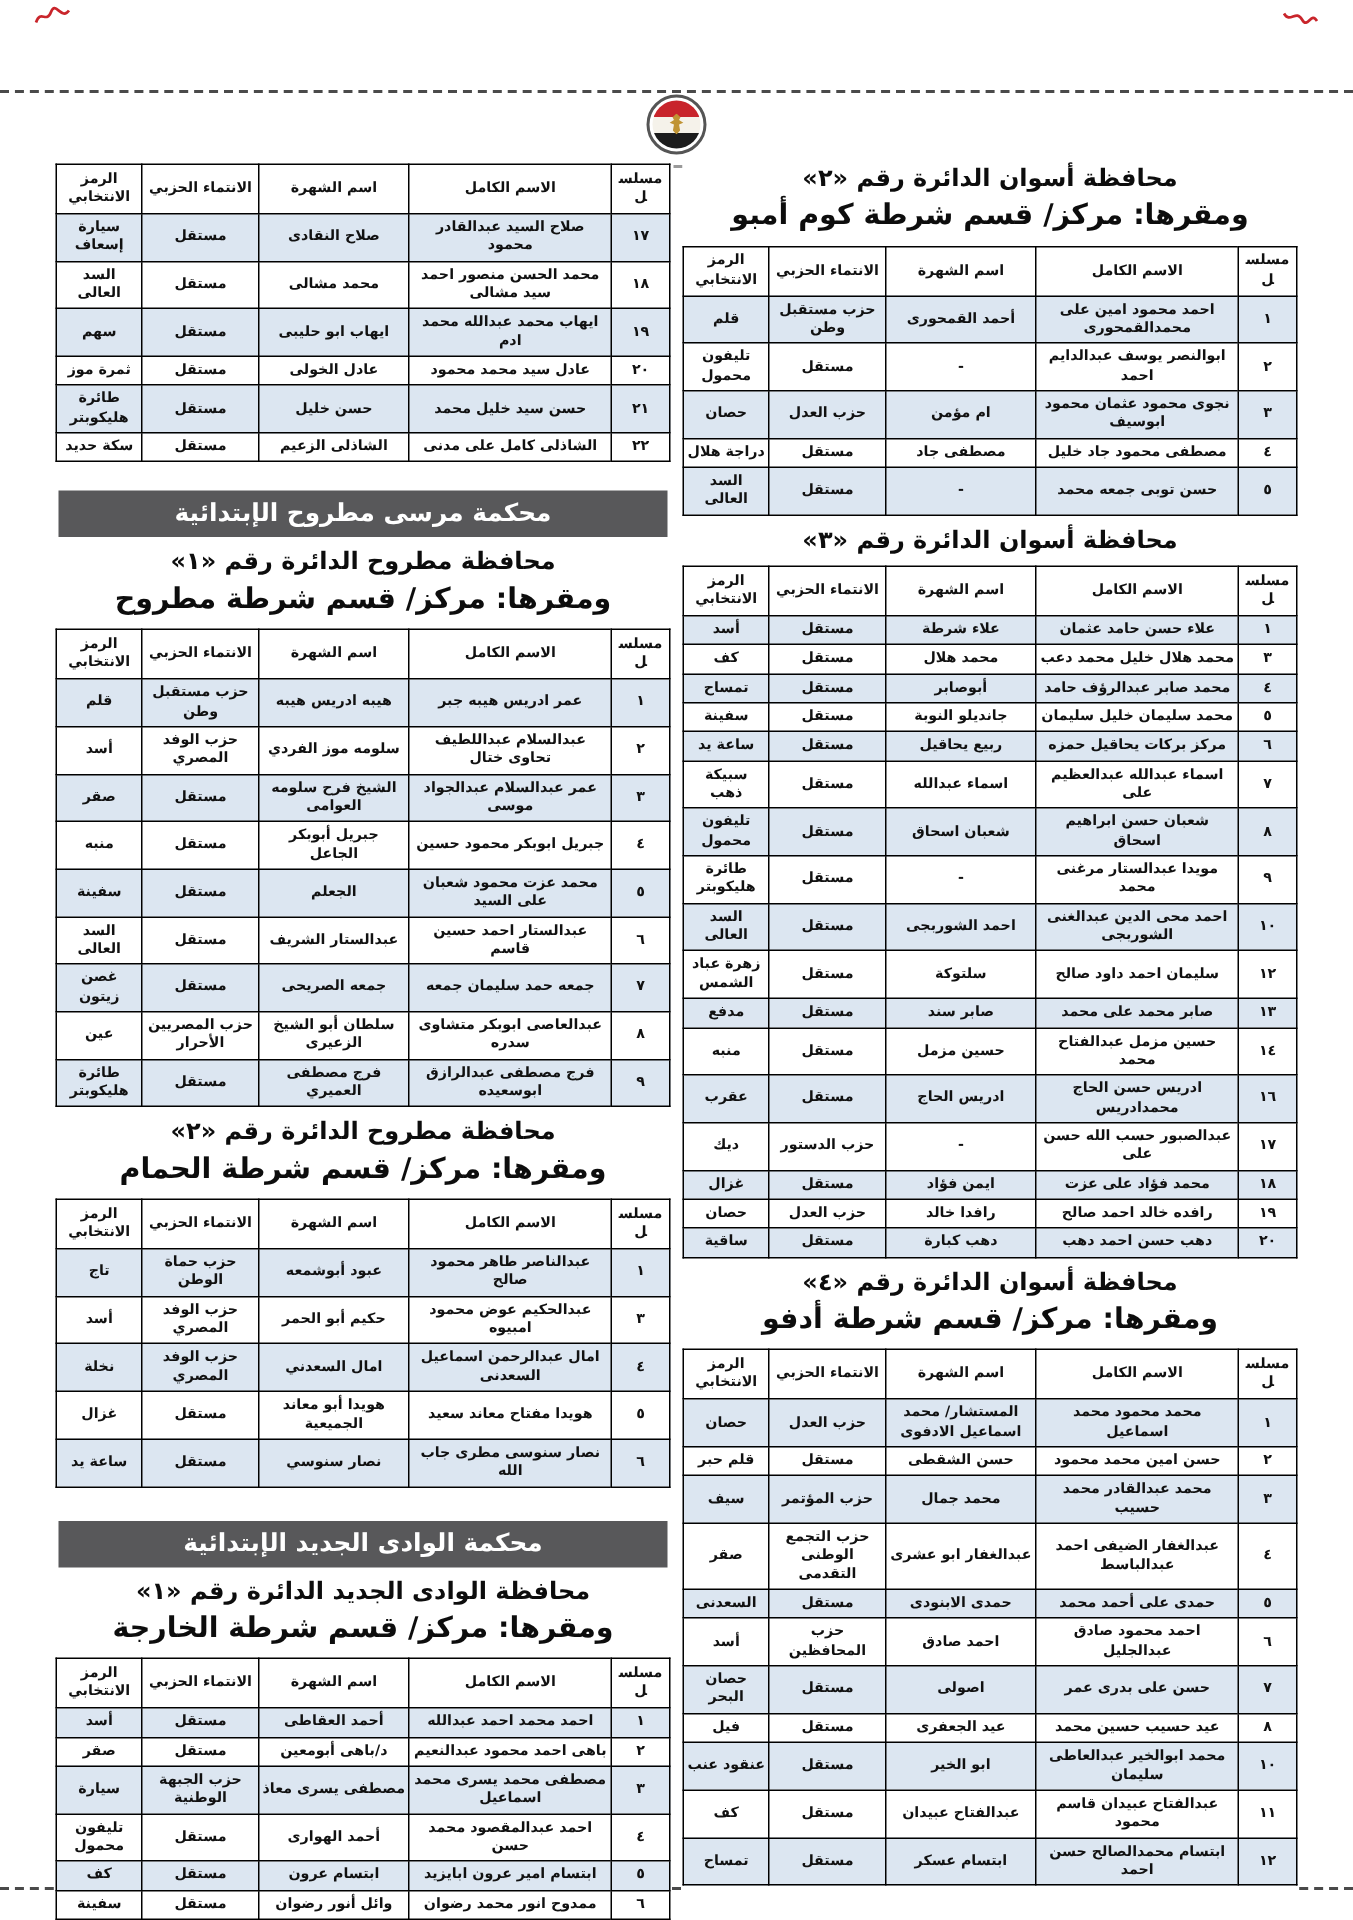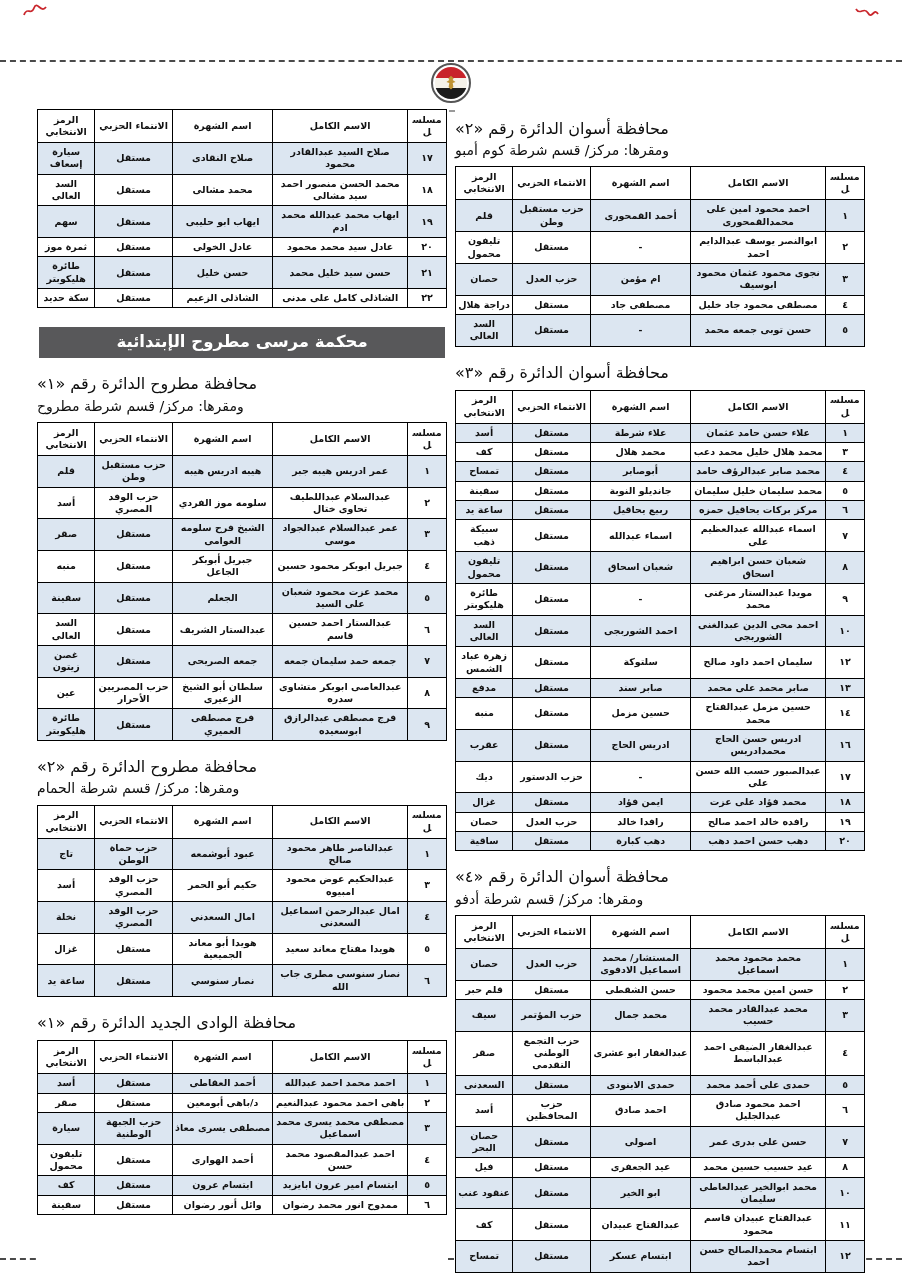--- a/index.html
+++ b/index.html
@@ -20,22 +20,22 @@
     border:2px solid #555;box-sizing:border-box;background:#fff;z-index:3;
     display:flex;align-items:center;justify-content:center;
   }
   .logo .flag{width:32px;height:32px;border-radius:50%;overflow:hidden;position:relative;
     background:linear-gradient(180deg,#c8242b 0 34%,#f5f2ea 34% 67%,#1c1c1c 67% 100%);}
   .logo .eagle{position:absolute;left:50%;top:50%;transform:translate(-50%,-52%);
     width:12px;height:14px;background:#c09434;
     clip-path:polygon(50% 0,72% 18%,64% 30%,88% 44%,64% 52%,70% 80%,50% 100%,30% 80%,36% 52%,12% 44%,36% 30%,28% 18%);}
   .columns{position:absolute;top:103px;left:37px;width:828px;display:flex;gap:8px;z-index:2;}
   .col{width:410px;flex:0 0 410px;background:#fff;}
-  .section-title{font-weight:normal;font-size:16px;line-height:1.45;text-align:left;margin:14px 0 6px;color:#0d0d0d;}
-  .section-title .l2{font-size:14px;}
+  .section-title{font-weight:bold;font-size:16px;line-height:1.45;text-align:center;margin:4px 0 6px;color:#0d0d0d;}
+  .section-title .l2{font-size:19px;}
   .banner{background:#58585a;color:#fff;font-weight:bold;font-size:16.5px;text-align:center;
     padding:5px 0 7px;margin:22px 2px 4px;letter-spacing:.3px;}
   table.cand{width:100%;border-collapse:collapse;border:1.6px solid #000;margin:6px 0 2px;table-layout:fixed;}
   table.cand th,table.cand td{border:1px solid #000;padding:3px 2px;text-align:center;vertical-align:middle;
     font-size:9.5px;font-weight:bold;line-height:1.3;word-wrap:break-word;}
   table.cand thead th{font-size:9.5px;border-bottom:1.4px solid #000;background:#fff;height:26px;}
   table.cand tbody tr:nth-child(odd){background:#dce6f1;}
   table.cand col.c-serial{width:9.5%;}
   table.cand col.c-full{width:33%;}
   table.cand col.c-known{width:24.5%;}
@@ -568,22 +568,24 @@
           </tr>
           <tr>
             <td>٦</td>
             <td>نصار سنوسى مطرى جاب الله</td>
             <td>نصار سنوسي</td>
             <td>مستقل</td>
             <td>ساعة يد</td>
           </tr>
         </tbody>
       </table>
+      <div class="banner" style="background: rgb(88, 88, 90);">محكمة الوادى الجديد الإبتدائية</div>
       <div class="section-title">
         <div>محافظة الوادى الجديد الدائرة رقم «١»</div>
+        <div class="l2">ومقرها: مركز/ قسم شرطة الخارجة</div>
       </div>
       <table class="cand">
         <colgroup>
           <col class="c-serial">
           <col class="c-full">
           <col class="c-known">
           <col class="c-party">
           <col class="c-symbol">
         </colgroup>
         <thead>

